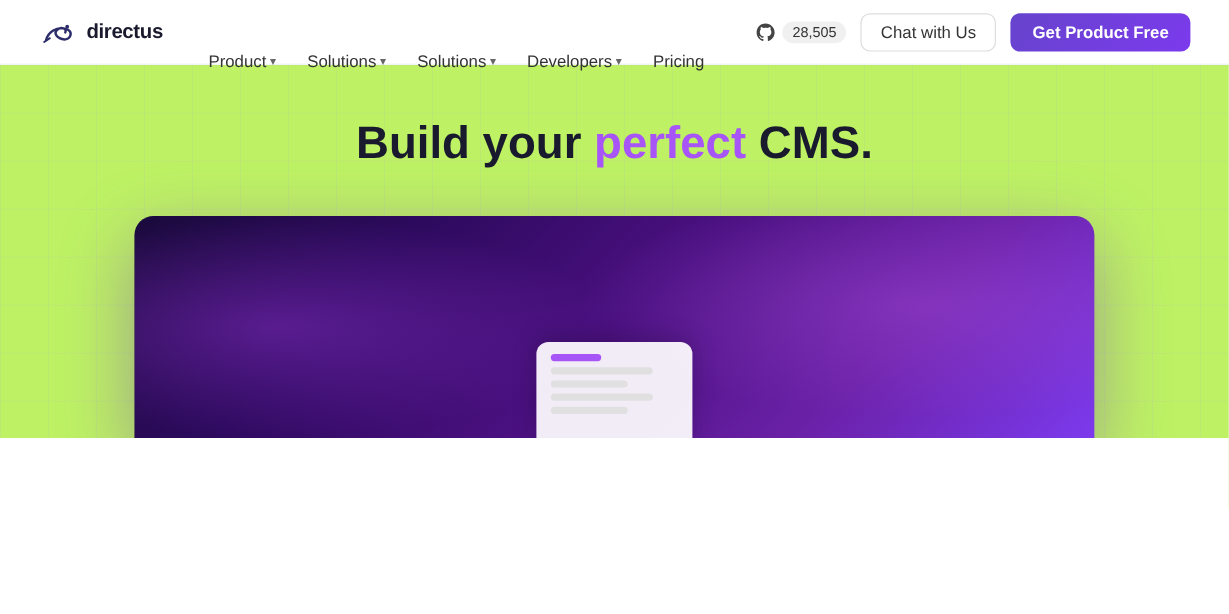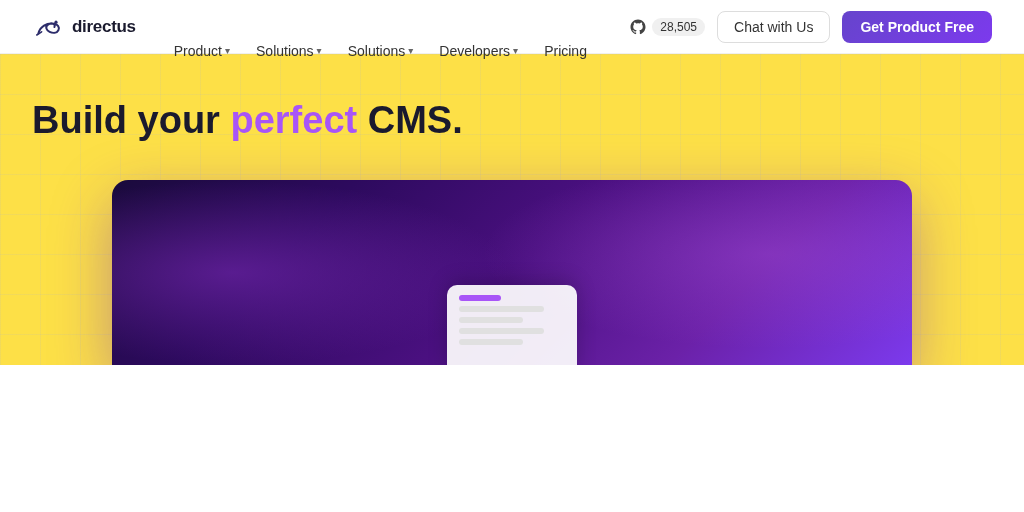--- a/index.html
+++ b/index.html
@@ -94,23 +94,24 @@
       font-weight: 600;
       color: #fff;
       background: linear-gradient(135deg, #6644cc, #7c3aed);
       border: none;
       border-radius: 8px;
       cursor: pointer;
     }
 
     
     .hero {
-      background: #fde047;
+      background: #bef264;
       position: relative;
       padding: 44px 32px 0;
+      text-align: center;
       overflow: hidden;
     }
 
     
     .hero::before {
       content: '';
       position: absolute;
       inset: 0;
       background-image:
         linear-gradient(rgba(180,180,200,0.15) 1px, transparent 1px),

